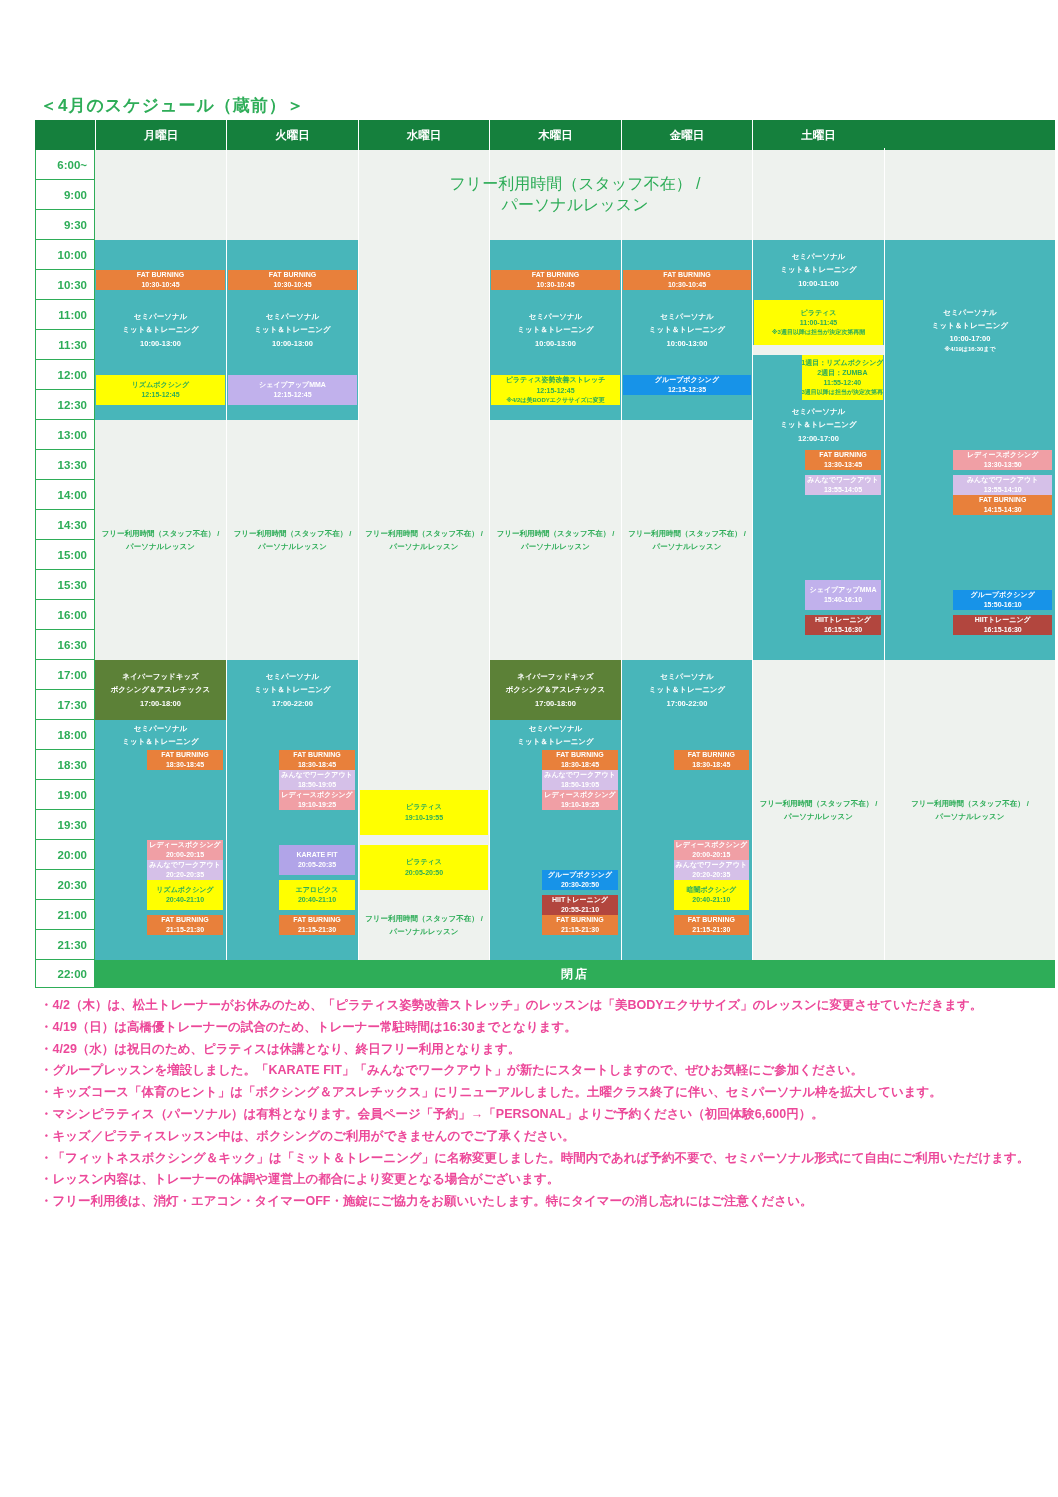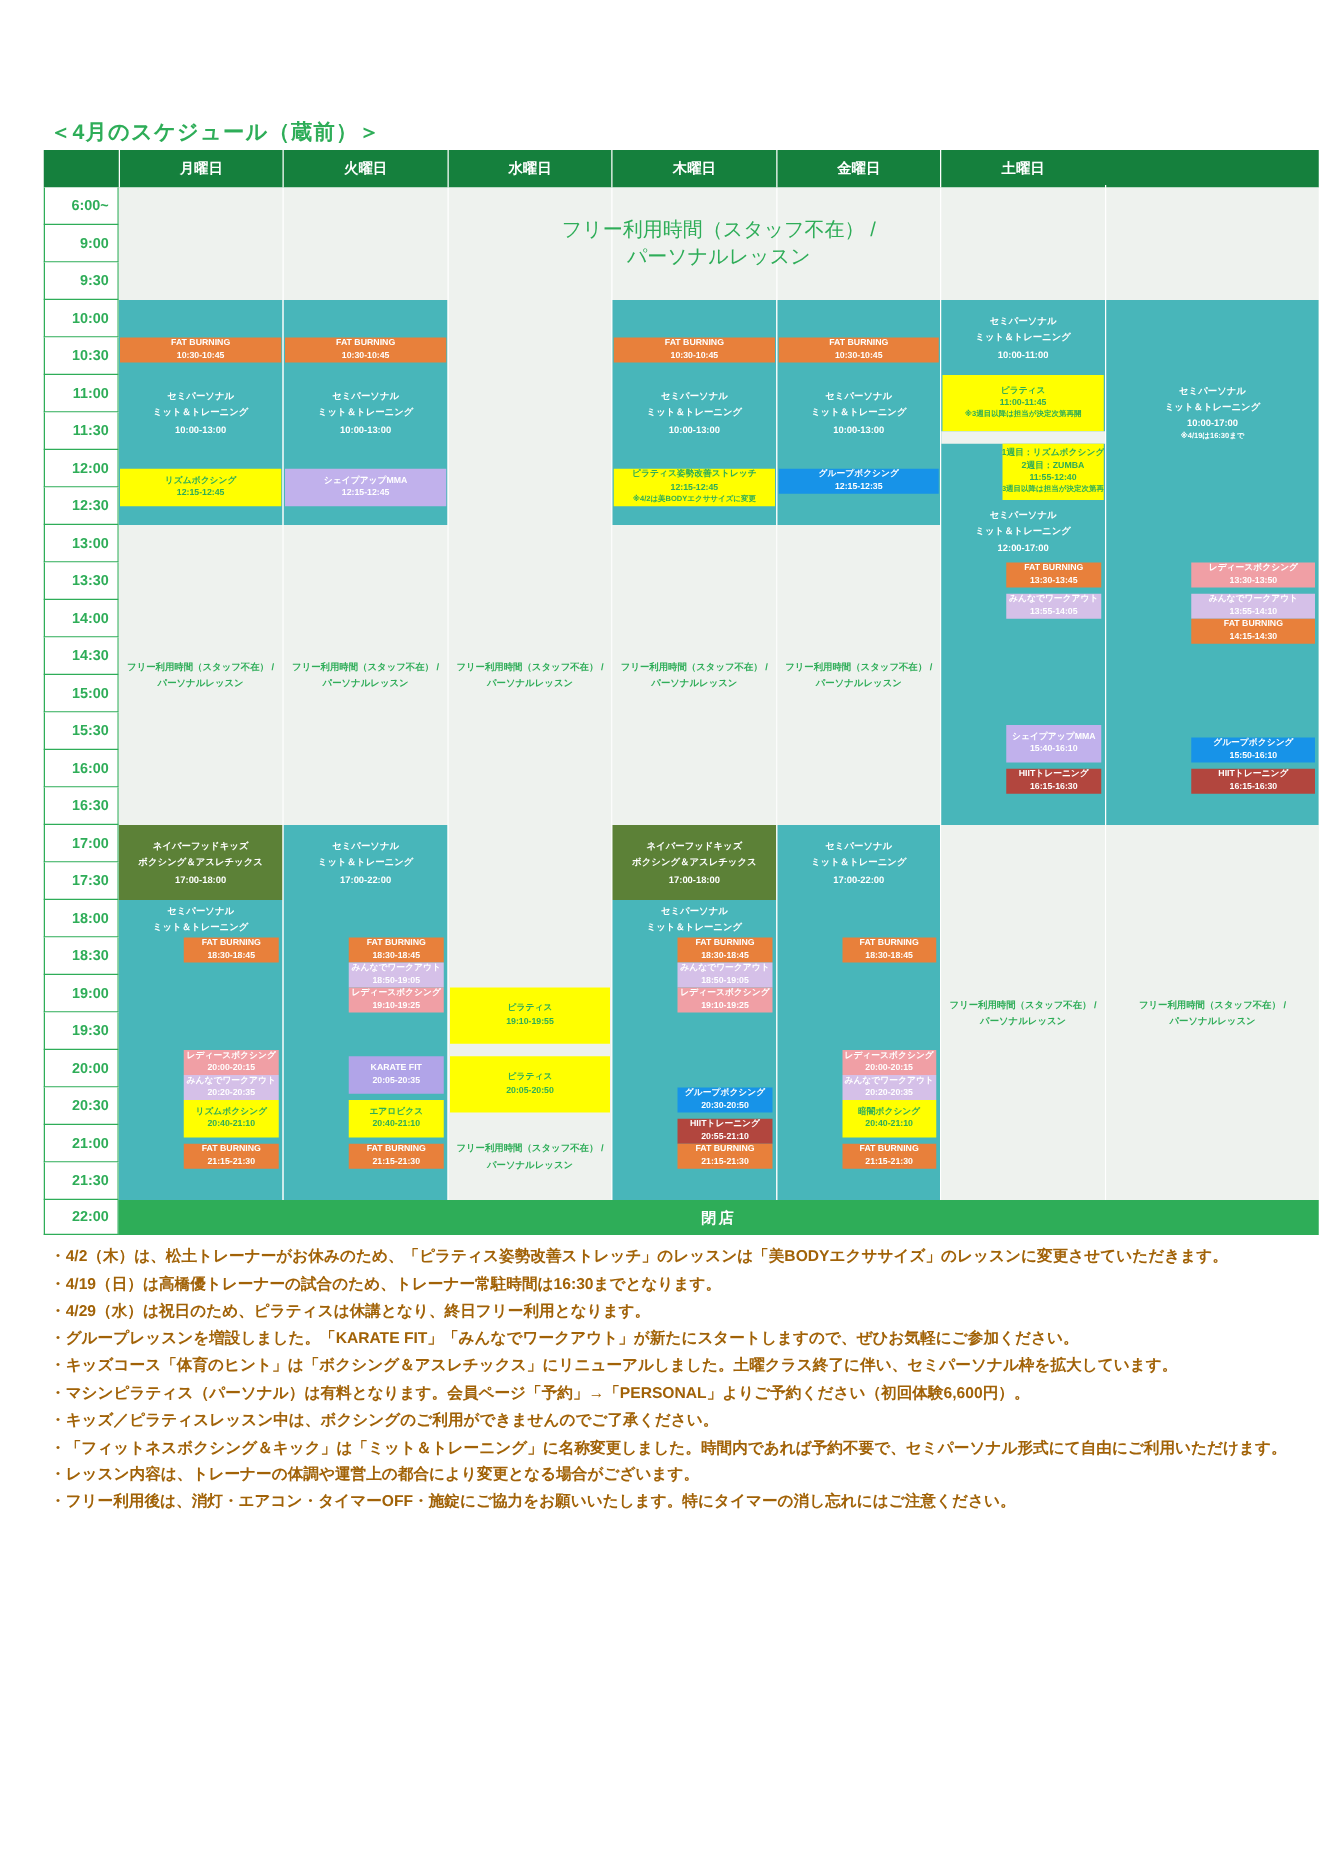--- a/index.html
+++ b/index.html
@@ -27,21 +27,21 @@
   .blk.right{width:58%;right:3px;}
   .blk.right62{width:62%;right:1px;}
   .seg .ln,.txt .ln{font-size:7.5px;font-weight:bold;line-height:1.75;white-space:nowrap;}
   .blk .ln{font-size:7px;font-weight:bold;line-height:1.45;white-space:nowrap;}
   .ln.sm{font-size:6px;line-height:1.5;}
   #closed-bar{position:absolute;left:60px;top:840px;width:960px;height:28px;background:#2ead58;color:#fff;
         font-size:12px;font-weight:bold;display:flex;align-items:center;justify-content:center;letter-spacing:2px;}
   #shared-free{position:absolute;left:0;top:0;width:960px;height:90px;display:flex;flex-direction:column;
         justify-content:center;align-items:center;z-index:2;color:#2ead58;}
   #notes{position:absolute;left:40px;top:995px;width:995px;}
-  .note-line{font-size:12.5px;font-weight:bold;color:#a16207;line-height:21.8px;white-space:nowrap;}
+  .note-line{font-size:12.5px;font-weight:bold;color:#ec4899;line-height:21.8px;white-space:nowrap;}
 </style>
 </head>
 <body>
 
 <div id="page">
   <div id="title">＜4月のスケジュール（蔵前）＞</div>
 
   <div id="table">
     <div id="day-header-row">
         <div class="day-header-cell" style="left: 60px; width: 131px;">月曜日</div>

